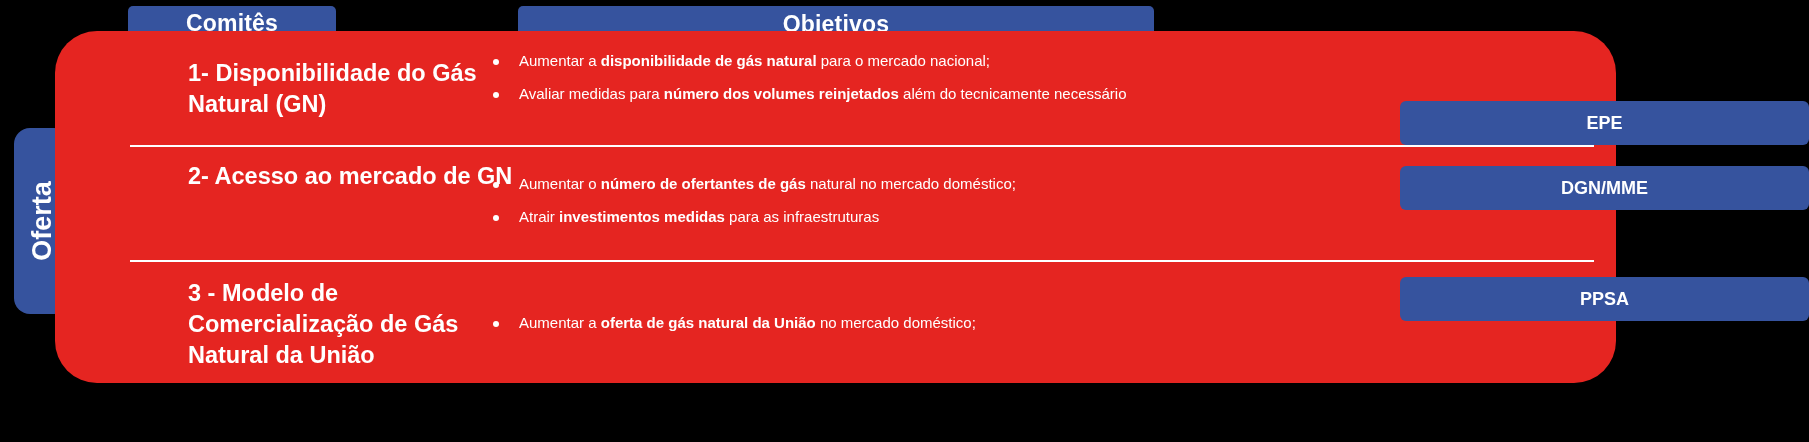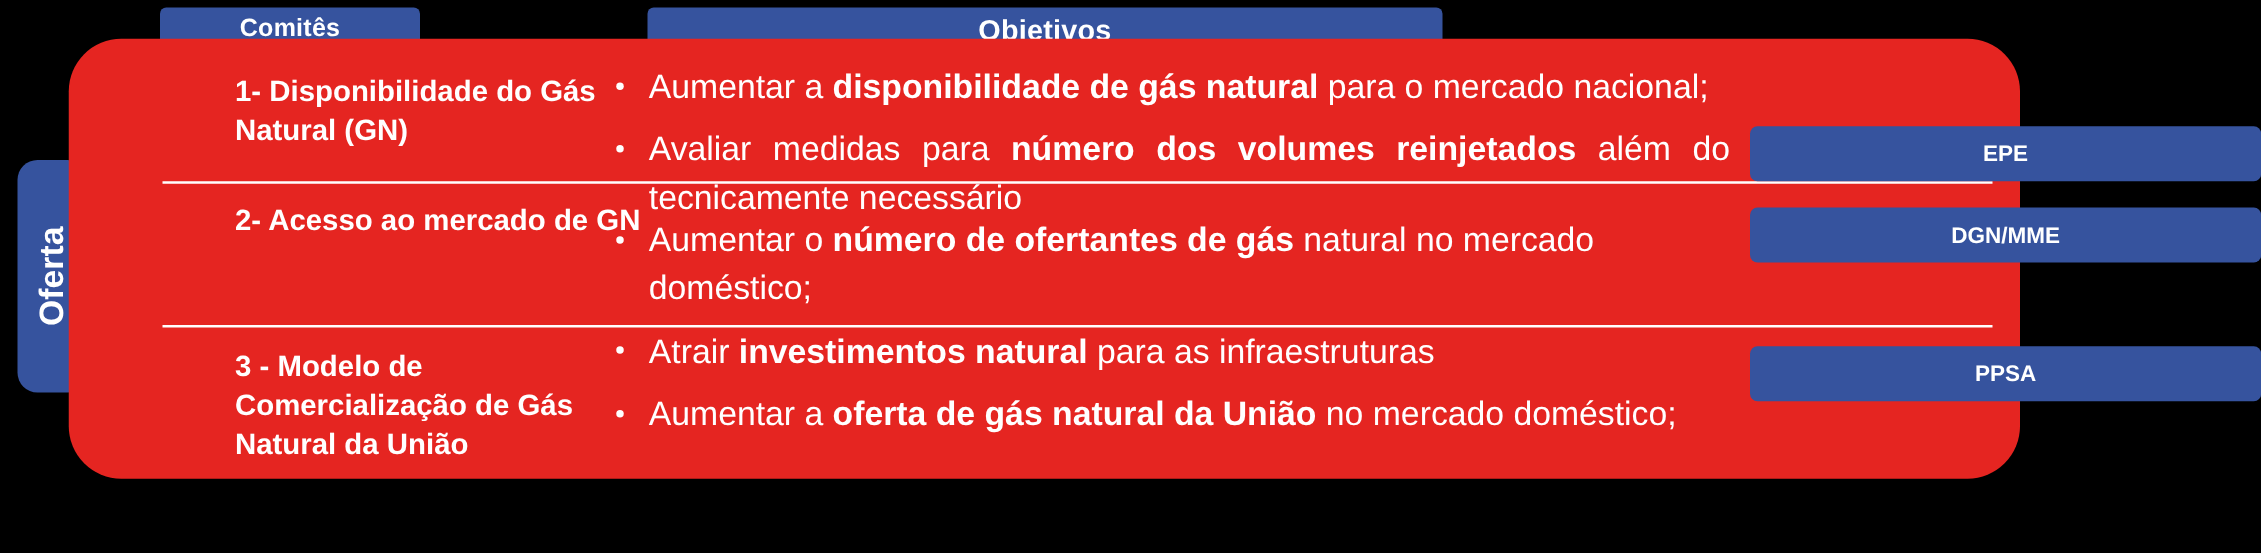--- a/index.html
+++ b/index.html
@@ -25,21 +25,21 @@
     display: flex;
     align-items: center;
     justify-content: center;
     letter-spacing: 0.2px;
   }
   #hdr-comites {
     left: 128px;
     top: 6px;
     width: 208px;
     height: 35px;
-    font-size: 20px;
+    font-size: 23px;
   }
   #hdr-objetivos {
     left: 518px;
     top: 6px;
     width: 636px;
     height: 36px;
     font-size: 23px;
   }
 
   
@@ -116,21 +116,21 @@
     right: 232px;
     color: #FFFFFF;
   }
   #row-1 .objectives { top: 19px; }
   #row-2 .objectives { top: 28px; }
   #row-3 .objectives { top: 52px; }
 
   .bullet-item {
     position: relative;
     padding-left: 34px;
-    font-size: 27px;
+    font-size: 15px;
     line-height: 1.42;
     margin-bottom: 12px;
   }
   .bullet-item:last-child { margin-bottom: 0; }
   .bullet-item .dot {
     position: absolute;
     left: 8px;
     top: 0.58em;
     width: 6px;
     height: 6px;
@@ -180,21 +180,21 @@
         <div class="bullet-item"><span class="dot"></span><span>Aumentar a </span><b>disponibilidade de gás natural</b><span> para o mercado nacional;</span></div>
         <div class="bullet-item justify"><span class="dot"></span><span>Avaliar medidas para </span><b>número dos volumes reinjetados</b><span> além do tecnicamente necessário</span></div>
       </div>
   </div>
 
   <div class="row" id="row-2">
     <div class="divider"></div>
     <div class="committee">2- Acesso ao mercado de GN</div>
     <div class="objectives">
         <div class="bullet-item"><span class="dot"></span><span>Aumentar o </span><b>número de ofertantes de gás</b><span> natural no mercado doméstico;</span></div>
-        <div class="bullet-item"><span class="dot"></span><span>Atrair </span><b>investimentos natural</b><span> para as infraestruturas</span></div>
+        <div class="bullet-item"><span class="dot"></span><span>Atrair </span><b>investimentos medidas</b><span> para as infraestruturas</span></div>
       </div>
   </div>
 
   <div class="row" id="row-3">
     <div class="divider"></div>
     <div class="committee">3 - Modelo de Comercialização de Gás Natural da União</div>
     <div class="objectives">
         <div class="bullet-item"><span class="dot"></span><span>Aumentar a </span><b>oferta de gás natural da União</b><span> no mercado doméstico;</span></div>
       </div>
   </div>

